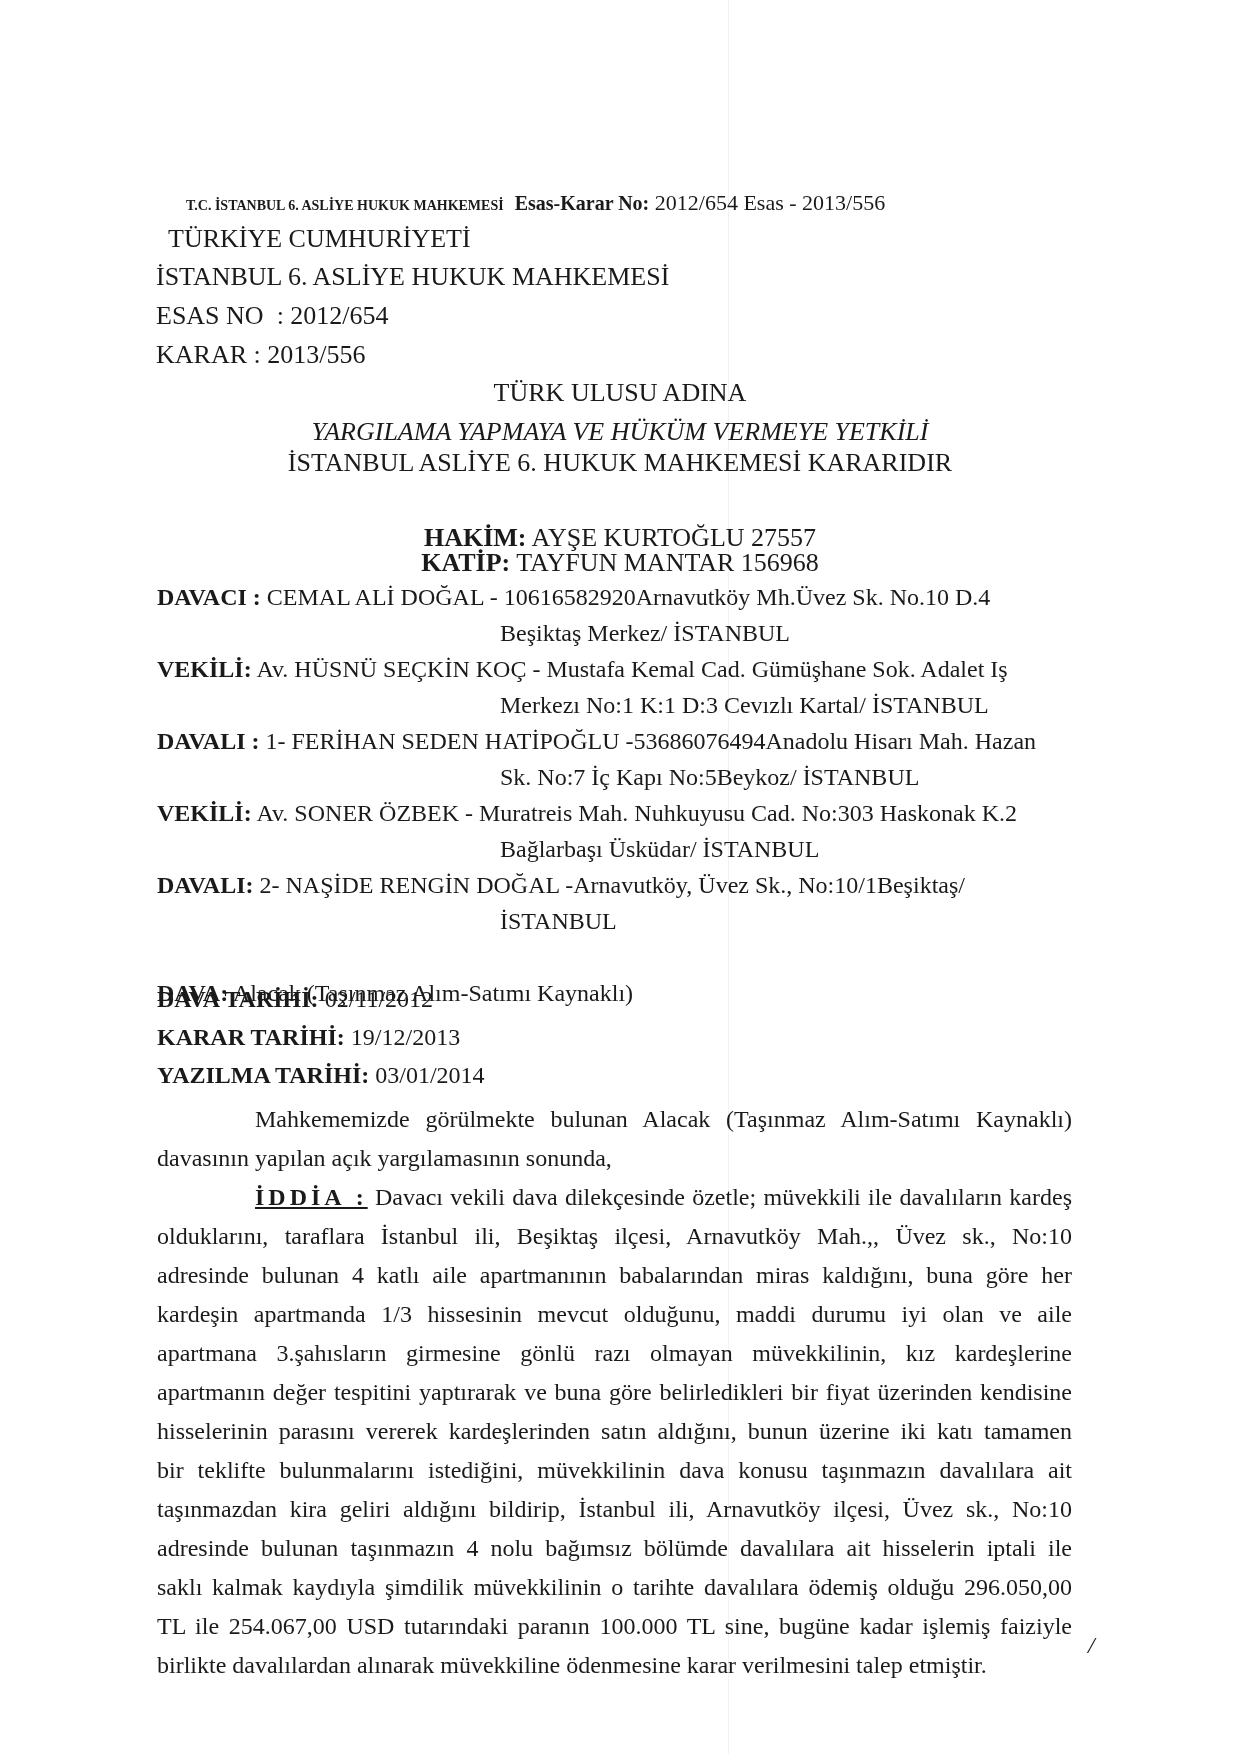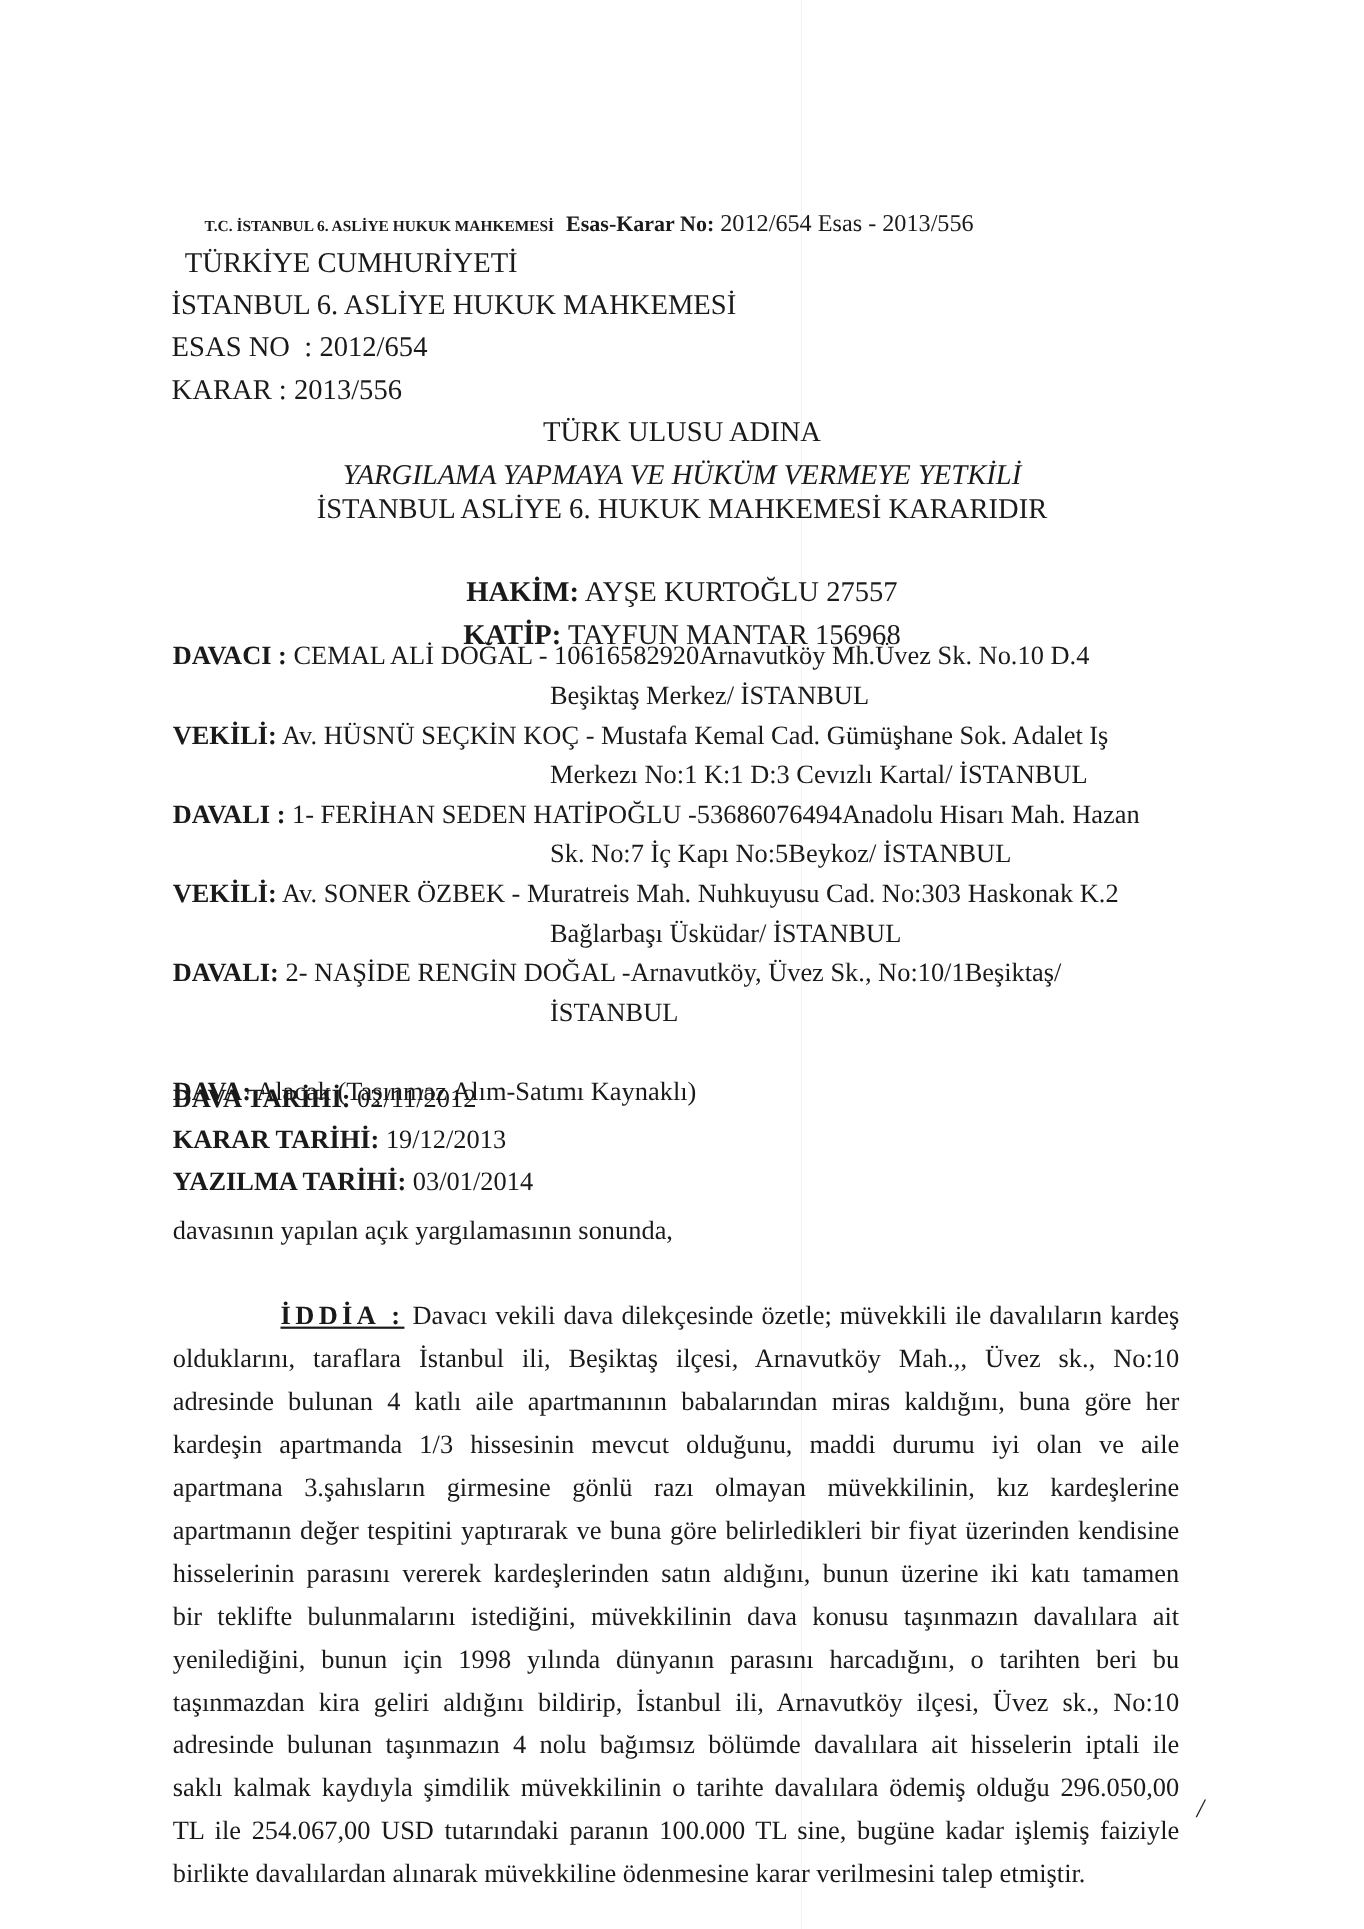--- a/index.html
+++ b/index.html
@@ -38,21 +38,21 @@
   <span>KARAR :</span> <span>2013/556</span>
 </div>
 
 <div class="abs big ctr" style="top:378px;">TÜRK ULUSU ADINA</div>
 <div class="abs big ctr" style="top:417px;font-style:italic;">YARGILAMA YAPMAYA VE HÜKÜM VERMEYE YETKİLİ</div>
 <div class="abs big ctr" style="top:448px;">İSTANBUL ASLİYE 6. HUKUK MAHKEMESİ KARARIDIR</div>
 
 <div class="abs big ctr" style="top:523px;">
   <b>HAKİM:</b> <span>AYŞE KURTOĞLU  27557</span>
 </div>
-<div class="abs big ctr" style="top:562px;">
+<div class="abs big ctr" style="top:548px;">
   <b>KATİP:</b> <span>TAYFUN MANTAR  156968</span>
 </div>
 
 <div class="row" style="top:584px;"><b>DAVACI :</b> <span>CEMAL ALİ DOĞAL - 10616582920Arnavutköy Mh.Üvez Sk. No.10 D.4</span></div>
 <div class="cont" style="top:620px;">Beşiktaş Merkez/ İSTANBUL</div>
 
 <div class="row" style="top:656px;"><b>VEKİLİ:</b> <span>Av. HÜSNÜ SEÇKİN KOÇ - Mustafa Kemal Cad. Gümüşhane Sok. Adalet Iş</span></div>
 <div class="cont" style="top:692px;">Merkezı No:1 K:1 D:3 Cevızlı Kartal/ İSTANBUL</div>
 
 <div class="row" style="top:728px;"><b>DAVALI :</b> <span>1- FERİHAN SEDEN HATİPOĞLU -53686076494Anadolu Hisarı Mah. Hazan</span></div>
@@ -63,33 +63,33 @@
 
 <div class="row" style="top:872px;"><b>DAVALI:</b> <span>2- NAŞİDE RENGİN DOĞAL -Arnavutköy, Üvez Sk., No:10/1Beşiktaş/</span></div>
 <div class="cont" style="top:908px;">İSTANBUL</div>
 
 <div class="row" style="top:948px;margin-top:32px;"><b>DAVA:</b> <span>Alacak (Taşınmaz Alım-Satımı Kaynaklı)</span></div>
 <div class="row" style="top:986px;"><b>DAVA TARİHİ:</b> <span>02/11/2012</span></div>
 <div class="row" style="top:1024px;"><b>KARAR TARİHİ:</b> <span>19/12/2013</span></div>
 <div class="row" style="top:1062px;"><b>YAZILMA TARİHİ:</b> <span>03/01/2014</span></div>
 
 <div class="para" style="top:1100px;">
+  <span class="ln indent">Mahkememizde görülmekte bulunan Alacak (Taşınmaz Alım-Satımı Kaynaklı)</span>
   <span class="ln last">davasının yapılan açık yargılamasının sonunda,</span>
 </div>
 
 <div class="para" style="top:1178px;">
   <span class="ln indent"><span class="u">İDDİA :</span> <span>Davacı vekili dava dilekçesinde özetle; müvekkili ile davalıların kardeş</span></span>
   <span class="ln">olduklarını, taraflara İstanbul ili, Beşiktaş ilçesi, Arnavutköy Mah.,, Üvez sk., No:10</span>
   <span class="ln">adresinde bulunan 4 katlı aile apartmanının babalarından miras kaldığını, buna göre her</span>
   <span class="ln">kardeşin apartmanda 1/3 hissesinin mevcut olduğunu, maddi durumu iyi olan ve aile</span>
   <span class="ln">apartmana 3.şahısların girmesine gönlü razı olmayan müvekkilinin, kız kardeşlerine</span>
   <span class="ln">apartmanın değer tespitini yaptırarak ve buna göre belirledikleri bir fiyat üzerinden kendisine</span>
   <span class="ln">hisselerinin parasını vererek kardeşlerinden satın aldığını, bunun üzerine iki katı tamamen</span>
   <span class="ln">bir teklifte bulunmalarını istediğini, müvekkilinin dava konusu taşınmazın davalılara ait</span>
-  <span class="ln">yenilediğini, bunun için 1998 yılında dünyanın parasını harcadığını, o tarihten beri bu</span>
   <span class="ln">taşınmazdan kira geliri aldığını bildirip, İstanbul ili, Arnavutköy ilçesi, Üvez sk., No:10</span>
   <span class="ln">adresinde bulunan taşınmazın 4 nolu bağımsız bölümde davalılara ait hisselerin iptali ile</span>
   <span class="ln">saklı kalmak kaydıyla şimdilik müvekkilinin o tarihte davalılara ödemiş olduğu 296.050,00</span>
   <span class="ln">TL ile 254.067,00 USD tutarındaki paranın 100.000 TL sine, bugüne kadar işlemiş faiziyle</span>
   <span class="ln last">birlikte davalılardan alınarak müvekkiline ödenmesine karar verilmesini talep etmiştir.</span>
 </div>
 
 <div class="abs" style="left:1088px;top:1632px;font-size:24px;font-style:italic;">/</div>
 
 </body></html>

